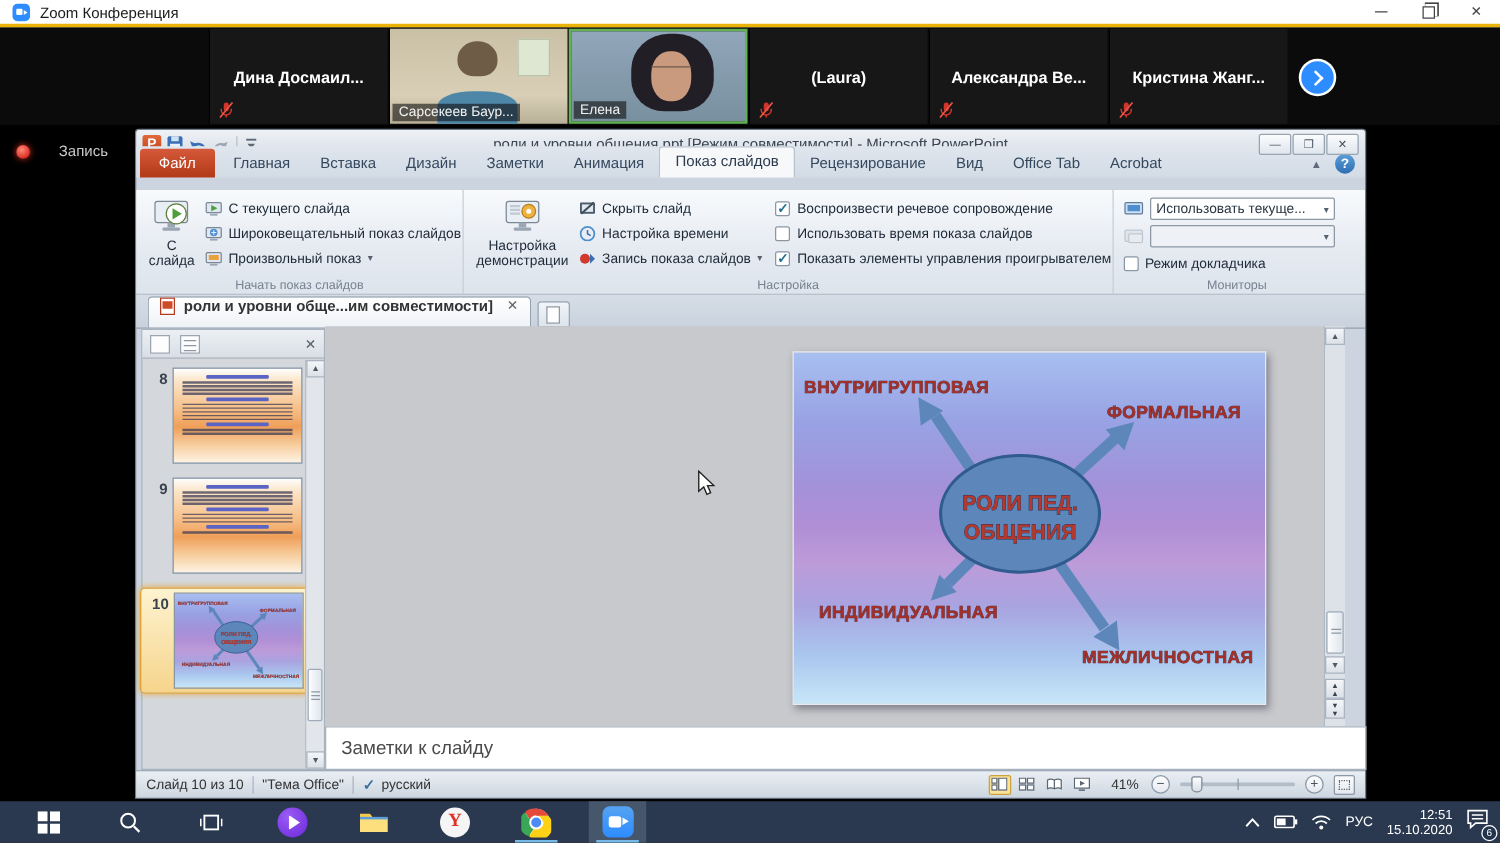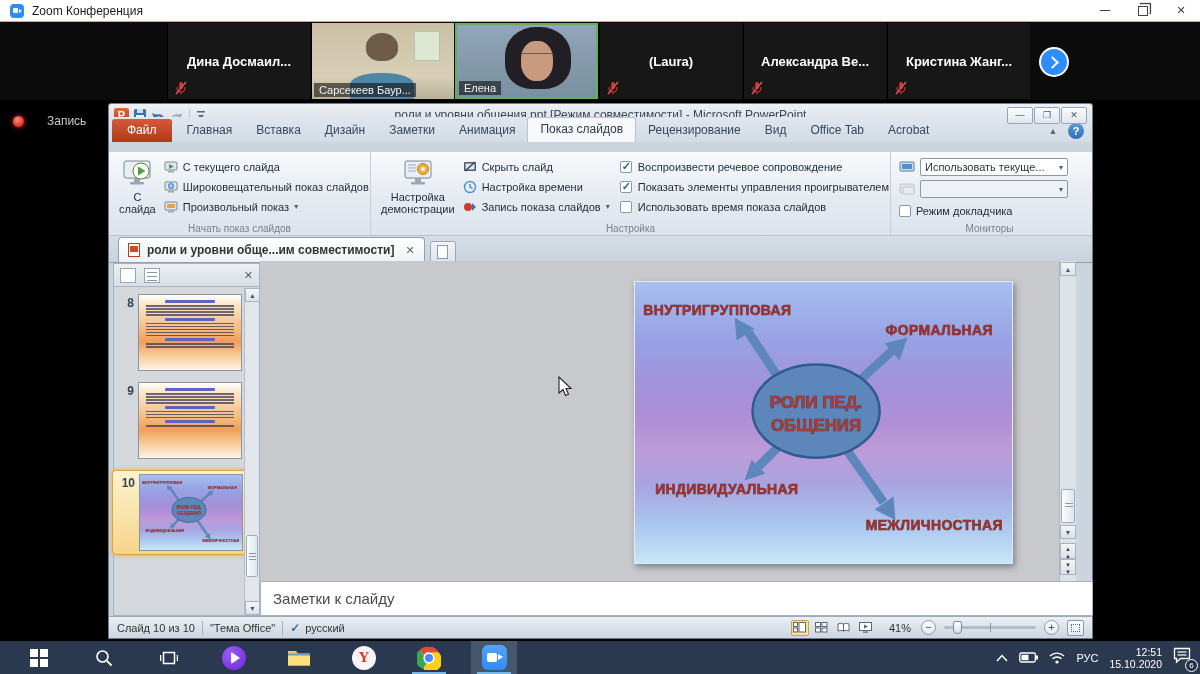--- a/index.html
+++ b/index.html
@@ -1,19 +1,19 @@
 <!DOCTYPE html>
 <html><head>
 <meta charset="utf-8">
 <style>
   * { margin:0; padding:0; box-sizing:border-box; }
   html,body { width:1200px; height:674px; overflow:hidden; background:#000; font-family:"Liberation Sans",sans-serif; }
 
   
-  .zoom-titlebar { position:absolute; left:0; top:0; width:1200px; height:22px; background:#fff; display:flex; align-items:center; border-bottom:1px solid #eab308; }
+  .zoom-titlebar { position:absolute; left:0; top:0; width:1200px; height:22px; background:#fff; display:flex; align-items:center; border-bottom:3px solid #eab308; }
   .zoom-logo { width:14px; height:14px; margin-left:10px; border-radius:4px; background:#2d8cff; position:relative; }
   .zoom-logo::before { content:""; position:absolute; left:3px; top:4.5px; width:5px; height:5px; background:#fff; border-radius:1px; }
   .zoom-logo::after { content:""; position:absolute; left:8.5px; top:5px; border-left:3px solid #fff; border-top:2.5px solid transparent; border-bottom:2.5px solid transparent; }
   .zoom-title { margin-left:8px; font-size:12px; color:#1b1b1b; }
   .zt-controls { margin-left:auto; display:flex; }
   .zt-btn { width:38px; height:21px; display:flex; align-items:center; justify-content:center; color:#444; }
   .zt-min::before { content:""; width:10px; height:1.5px; background:#444; }
   .zt-restore::before { content:""; width:8px; height:8px; border:1.2px solid #444; box-shadow:2px -2px 0 -0.2px #fff, 2.5px -2.5px 0 0.6px #444; }
   .zt-close::before { content:"✕"; font-size:11px; }
 
@@ -73,21 +73,21 @@
   .cbox { width:12px; height:12px; background:#fff; border:1px solid #8a97a5; border-radius:2px; position:relative; }
   .cbox.checked::before { content:"✓"; position:absolute; left:1px; top:-2px; color:#1f6f8e; font-size:11px; font-weight:bold; }
   .mon-rows { display:flex; flex-direction:column; gap:4px; padding:2px 2px; }
   .mon-row { display:flex; align-items:center; gap:5px; height:18px; }
   .mon-dd { width:148px; height:18px; background:#fff; border:1px solid #8b98a6; border-radius:2px; font-size:11px; color:#2a3642; display:flex; align-items:center; padding:0 4px; }
   .mon-dd .dd { margin-left:auto; font-size:8px; color:#55616e; }
   .mon-dd.empty { background:#eef1f5; color:#9aa5b1; }
 
   
   .doctab-row { position:absolute; left:0; top:132px; width:100%; height:27px; background:linear-gradient(#d6dde6,#c9d2dd); border-bottom:1px solid #93a0ae; display:flex; align-items:flex-end; padding-left:9px; }
-  .doctab { height:25px; background:linear-gradient(#ffffff,#eef2f6); border:1px solid #93a0ae; border-bottom:none; border-radius:4px 4px 0 0; display:flex; align-items:center; gap:7px; padding:0 9px; font-size:12px; font-weight:bold; color:#333; }
+  .doctab { height:25px; background:linear-gradient(#ffffff,#eef2f6); border:1px solid #93a0ae; border-bottom:none; border-radius:4px 4px 0 0; display:flex; align-items:flex-start; gap:7px; padding:0 9px; font-size:12px; font-weight:bold; color:#333; }
   .doctab .x { font-weight:normal; color:#666; font-size:11px; margin-left:4px; }
   .dticon { width:12px; height:14px; background:#fff; border:1px solid #b33c20; position:relative; }
   .dticon::before { content:""; position:absolute; left:1px; top:2px; width:8px; height:6px; background:#cf4a28; }
   .newtab { width:26px; height:21px; margin-left:5px; background:linear-gradient(#f2f5f8,#dde4ec); border:1px solid #9aa7b5; border-radius:3px 3px 0 0; display:flex; align-items:center; justify-content:center; }
   .newtab::before { content:""; width:9px; height:12px; background:#fdfdfd; border:1px solid #8d99a6; }
 
   
   .thumb-panel { position:absolute; left:4px; top:159px; width:147px; height:353px; background:#d4d8dd; border:1px solid #a9b3bf; }
   .panel-header { height:23px; background:linear-gradient(#ecf0f4,#d9dfe6); border-bottom:1px solid #aab4c0; display:flex; align-items:center; padding:0 6px; gap:8px; }
   .ph-tab { width:16px; height:15px; border:1px solid #9aa6b2; background:#fdfdfe; position:relative; }
@@ -358,26 +358,26 @@
           <span>Запись показа слайдов</span>
           <span class="dd">▾</span>
         </div>
       </div>
       <div class="rchecks">
         <div class="rcheck">
           <div class="cbox checked"></div>
           <span>Воспроизвести речевое сопровождение</span>
         </div>
         <div class="rcheck">
+          <div class="cbox"></div>
+          <span>Использовать время показа слайдов</span>
+        </div>
+        <div class="rcheck">
           <div class="cbox checked"></div>
           <span>Показать элементы управления проигрывателем</span>
-        </div>
-        <div class="rcheck">
-          <div class="cbox"></div>
-          <span>Использовать время показа слайдов</span>
         </div>
       </div>
       <div class="rgroup-label">Настройка</div>
     </div>
 
     <div class="rgroup" style="width:197px; border-right:none;">
       <div class="mon-rows">
         <div class="mon-row">
           <svg width="16" height="12" viewBox="0 0 16 12">
               <rect x="1" y="1" width="14" height="9" rx="1" fill="#cfe0f2" stroke="#5c7a9c"></rect>

